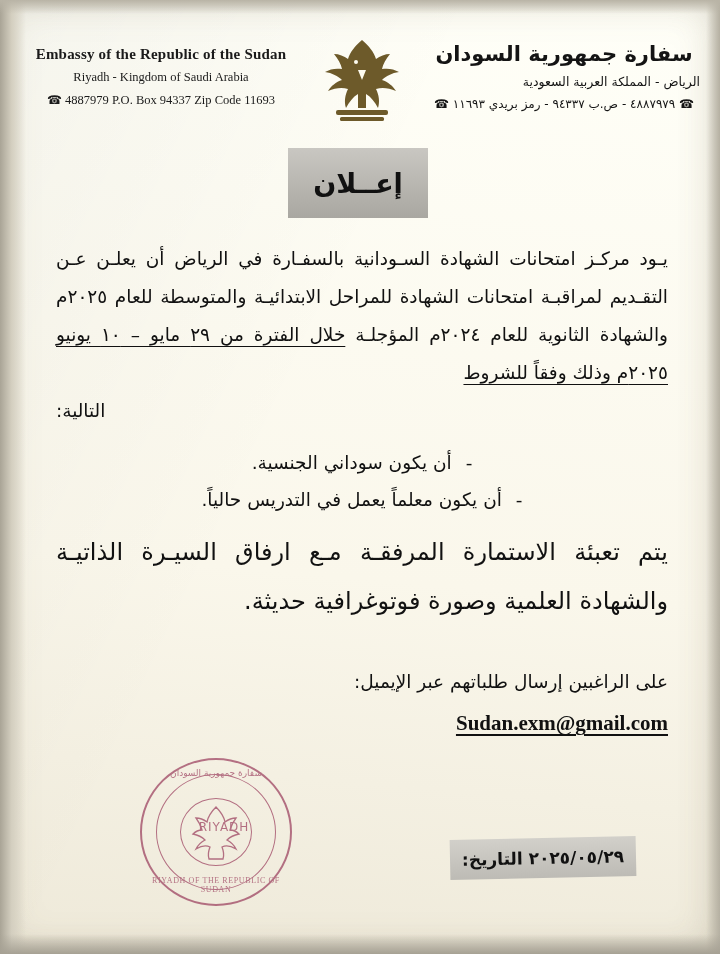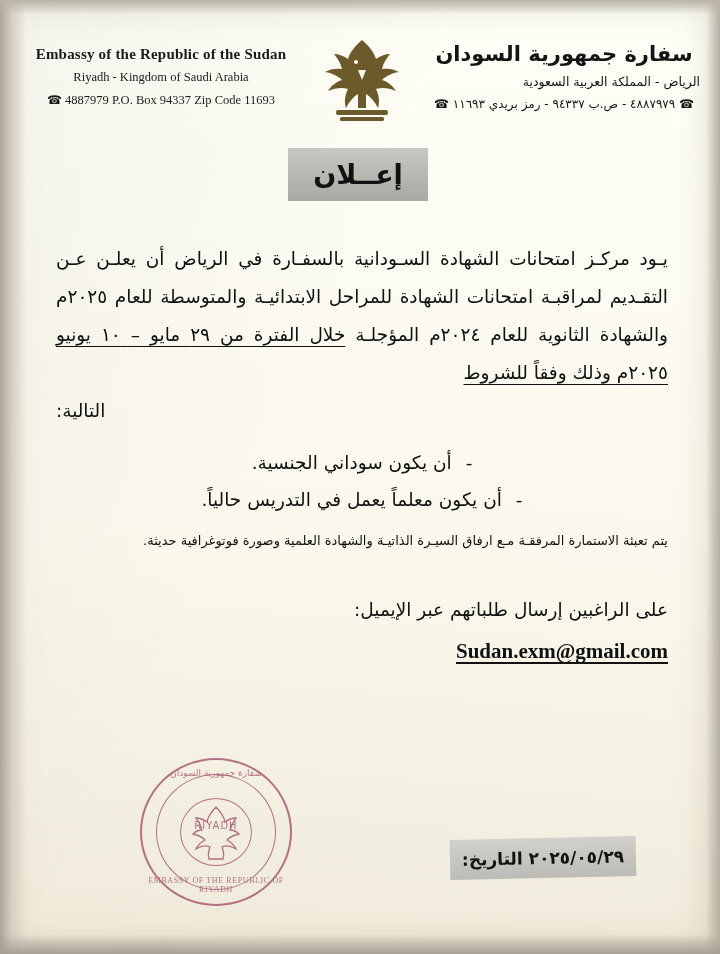--- a/index.html
+++ b/index.html
@@ -127,21 +127,21 @@
     margin-top: 2px;
   }
   .phone-glyph { font-size: 12px; }
 
   
   .title-banner {
     position: absolute;
     top: 148px;
     left: 288px;
     width: 140px;
-    height: 53px;
+    height: 70px;
     background: linear-gradient(180deg,#c9c7c2 0%, #b9b7b1 50%, #a9a7a1 100%);
     display: flex;
     align-items: center;
     justify-content: center;
   }
   .title-banner span {
     font-family: "DejaVu Sans", sans-serif;
     font-size: 27px;
     font-weight: bold;
     color: #111;
@@ -182,21 +182,21 @@
   .bullets li {
     font-size: 18.5px;
     line-height: 2.0;
     display: flex;
     justify-content: center;
     gap: 14px;
     direction: rtl;
   }
   .bullets li .dash { color: #111; }
   .para2 {
-    font-size: 13px;
+    font-size: 24px;
     line-height: 2.05;
     margin: 10px 0 0 0;
     text-align: justify;
     text-align-last: right;
   }
   .email-block {
     margin-top: 38px;
     text-align: right;
     direction: rtl;
   }
@@ -252,21 +252,21 @@
   .stamp .txt-bottom,
   .stamp .txt-mid {
     position: absolute;
     left: 0;
     width: 100%;
     text-align: center;
     color: #9b3f5e;
     font-family: "DejaVu Sans", sans-serif;
   }
   .stamp .txt-top { top: 10px; font-size: 9px; }
-  .stamp .txt-mid { top: 62px; font-size: 10px; letter-spacing: 1px; }
+  .stamp .txt-mid { top: 62px; font-size: 12px; letter-spacing: 1px; padding-left: 8px; }
   .stamp .txt-bottom {
     bottom: 12px;
     font-size: 8px;
     letter-spacing: 0.6px;
     direction: ltr;
     font-family: "Liberation Serif", serif;
   }
 
   
   .date-box {
@@ -365,21 +365,21 @@
       <div class="addr">Sudan.exm@gmail.com</div>
     </div>
   </div>
 
   <div class="stamp">
     <div class="ring-outer"></div>
     <div class="ring-inner"></div>
     <div class="core"></div>
     <div class="txt-top">سفارة جمهورية السودان</div>
     <div class="txt-mid">RIYADH</div>
-    <div class="txt-bottom">EMBASSY OF THE REPUBLIC OF RIYADH</div>
+    <div class="txt-bottom">RIYADH OF THE REPUBLIC OF SUDAN</div>
     <div class="stamp-eagle">
       <svg viewBox="0 0 52 58" width="52" height="58" aria-hidden="true">
         <g fill="none" stroke="#9b3f5e" stroke-width="1.3">
           <path d="M26 4 C21 9 18 14 17 19 C13 16 9 15 6 15 C9 19 11 23 12 27 C8 27 5 29 3 31 C8 32 12 34 15 37 C11 39 8 42 6 46 C11 43 16 42 20 44 C18 49 18 53 19 56 L33 56 C34 53 34 49 32 44 C36 42 41 43 46 46 C44 42 41 39 37 37 C40 34 44 32 49 31 C47 29 44 27 40 27 C41 23 43 19 46 15 C43 15 39 16 35 19 C34 14 31 9 26 4 Z"></path>
         </g>
       </svg>
     </div>
   </div>
 
   <div class="date-box">

